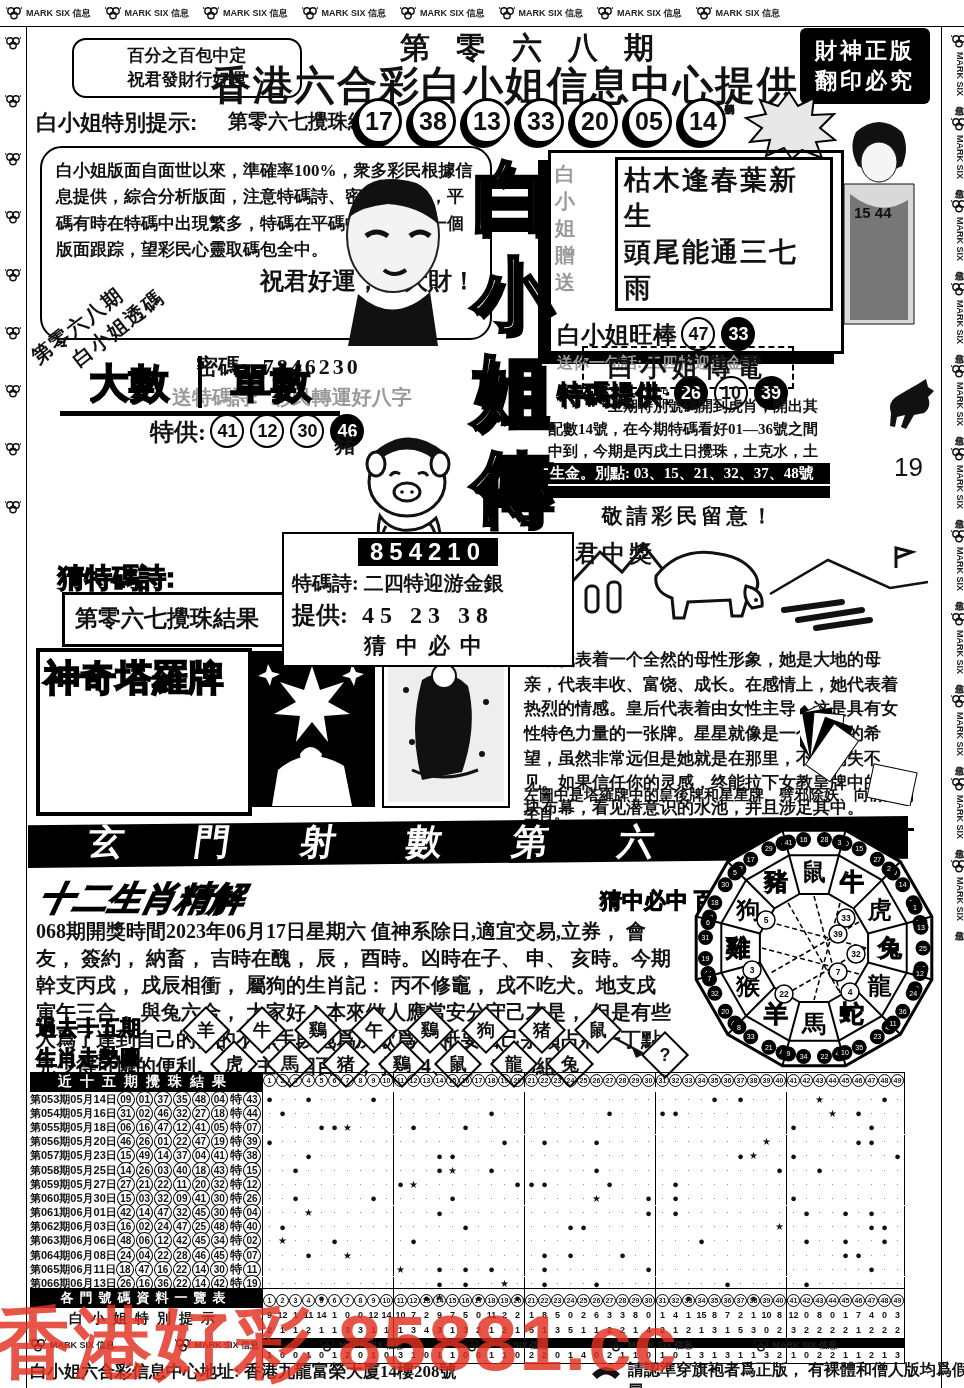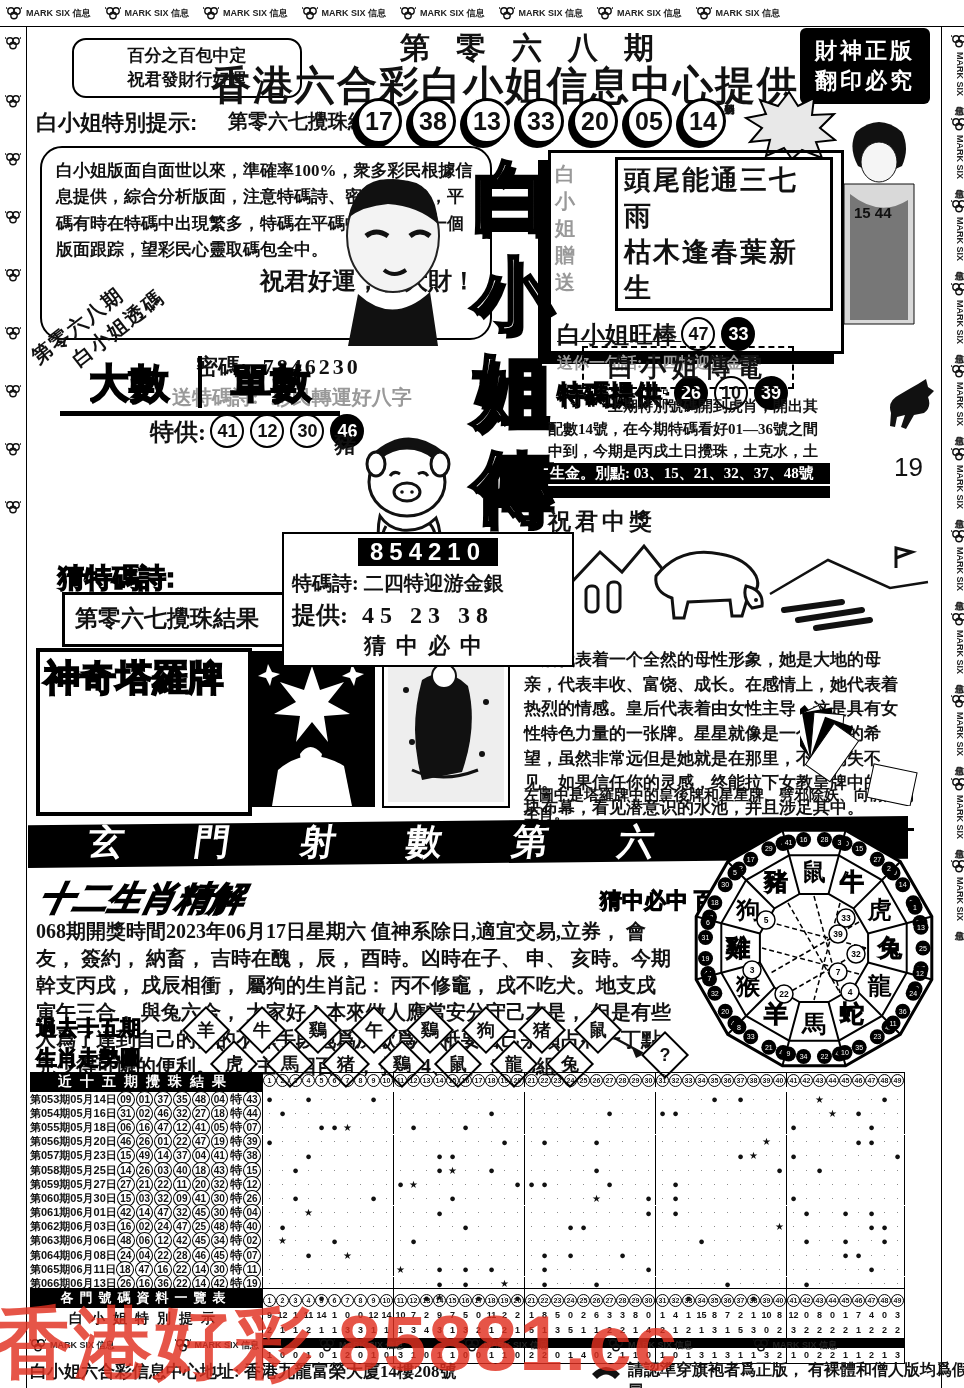--- a/index.html
+++ b/index.html
@@ -335,24 +335,24 @@
     <span style="margin-left:8px;">彩民轉運好八字</span>
   </div>
   <div class="abs" style="left:150px;top:414px;">
     <span class="serif b" style="font-size:24px;vertical-align:middle;">特供:</span>
     <span id="tegong-pills"><span class="pill">41</span><span class="pill">12</span><span class="pill">30</span><span class="pill f">46</span></span>
   </div>
 
   <div class="abs" style="left:548px;top:150px;width:278px;height:190px;border:3px solid #000;box-shadow:-10px 10px 0 #000;padding:4px 6px;">
     <div class="abs faint serif b" style="left:4px;top:8px;font-size:20px;width:24px;">白小姐贈送</div>
     <div style="margin-left:58px;border:3px solid #000;padding:2px 6px;font-size:27px;font-weight:bold;letter-spacing:2px;width:218px;box-sizing:border-box;">
+      <div>枯木逢春葉新生</div>
       <div>頭尾能通三七雨</div>
-      <div>枯木逢春葉新生</div>
     </div>
-    <div style="margin-top:6px;text-decoration:underline;">
+    <div style="margin-top:6px;">
       <span class="serif b" style="font-size:24px;vertical-align:middle;">白小姐旺棒</span>
       <span id="wangbang-pills"><span class="pill">47</span><span class="pill f">33</span></span>
     </div>
     <div class="faint serif b" style="font-size:16px;margin-top:2px;">
       <span>送你一句話:</span>
       <span>二四特迎游金銀</span>
     </div>
     <div style="margin-top:2px;">
       <span class="b" style="font-size:26px;vertical-align:middle;-webkit-text-stroke:1px #000;color:#fff;text-shadow:2px 2px 0 #000;">特碼提供:</span>
       <span id="tema-pills"><span class="pill f">26</span><span class="pill">10</span><span class="pill f">39</span></span>
@@ -366,20 +366,21 @@
     <path d="M8,66 h70 v140 h-70 z" fill="none" stroke="#111"></path>
     <path d="M14,76 q30,24 58,6 l0,120 l-58,0 z" fill="#777"></path>
     <text x="18" y="100" font-size="15" font-weight="bold" fill="#111">15 44</text>
   </svg>
 
   <div class="abs" style="left:548px;top:346px;width:282px;">
     <div class="dashedbox" style="width:180px;margin-left:34px;text-align:center;">白小姐傳電</div>
     <div class="serif b" style="font-size:15px;line-height:1.5;margin-top:6px;text-indent:4em;">上期特別號碼開到虎肖，開出其配數14號，在今期特碼看好01—36號之間中到，今期是丙戌土日攪珠，土克水，土</div>
     <div class="hl serif b" style="font-size:15px;padding:1px 2px;">生金。別點: 03、15、21、32、37、48號</div>
     <div class="hl" style="height:12px;margin-top:2px;"></div>
+    <div class="serif b" style="font-size:21px;text-align:center;margin-top:4px;letter-spacing:4px;">敬請彩民留意！</div>
     <div class="serif b" style="font-size:23px;margin-top:8px;letter-spacing:4px;">祝君中獎</div>
   </div>
   <svg class="abs" style="left:888px;top:378px;" width="50" height="80">
     <path d="M30,6 l8,-5 l2,8 l6,4 l-6,6 q4,10 -4,16 l-10,2 l-8,14 l-5,-2 l4,-12 l-8,2 l-2,10 l-5,-1 l1,-13 q-4,-12 8,-18 q10,-6 19,-11 z" fill="#111"></path>
   </svg>
   <div class="abs" style="left:894px;top:452px;font-size:26px;">19</div>
 
   <div class="abs" style="left:60px;top:356px;width:280px;border-bottom:5px solid #000;display:flex;">
     <div class="b" style="flex:1;font-size:40px;text-align:center;-webkit-text-stroke:2px #000;">大數</div>
     <div style="width:4px;background:#000;height:52px;"></div>

